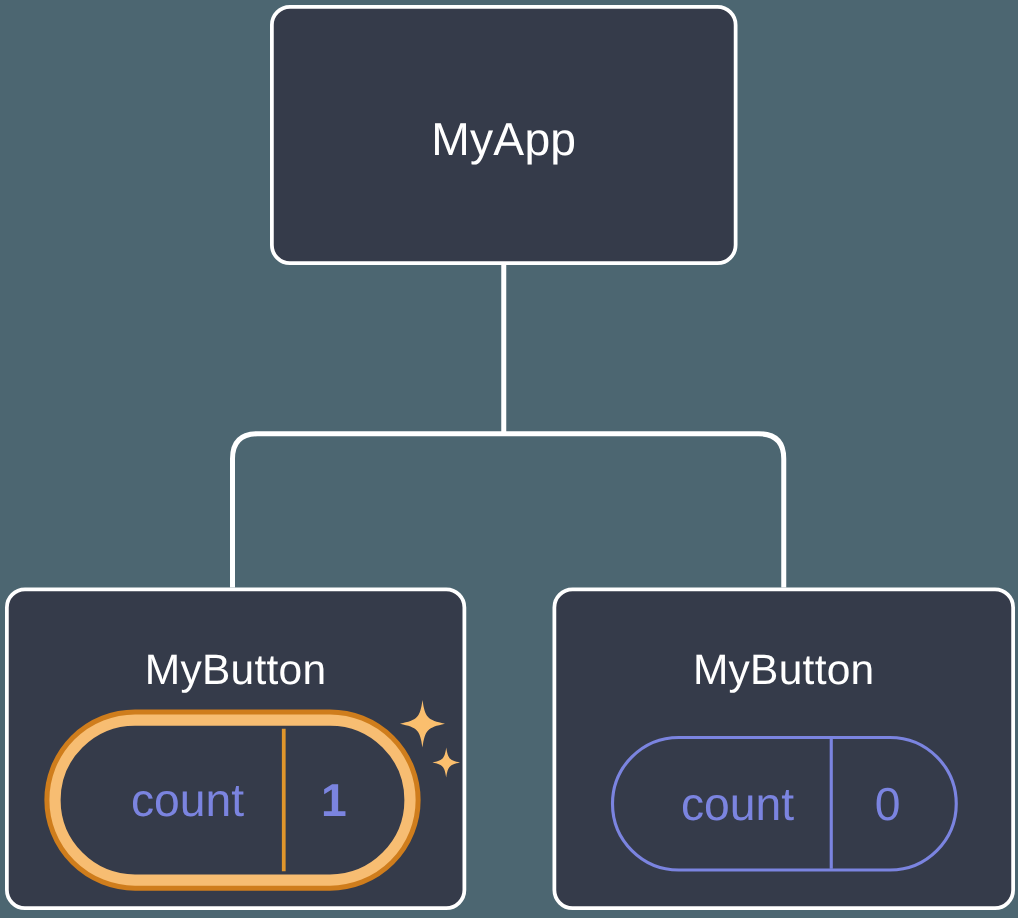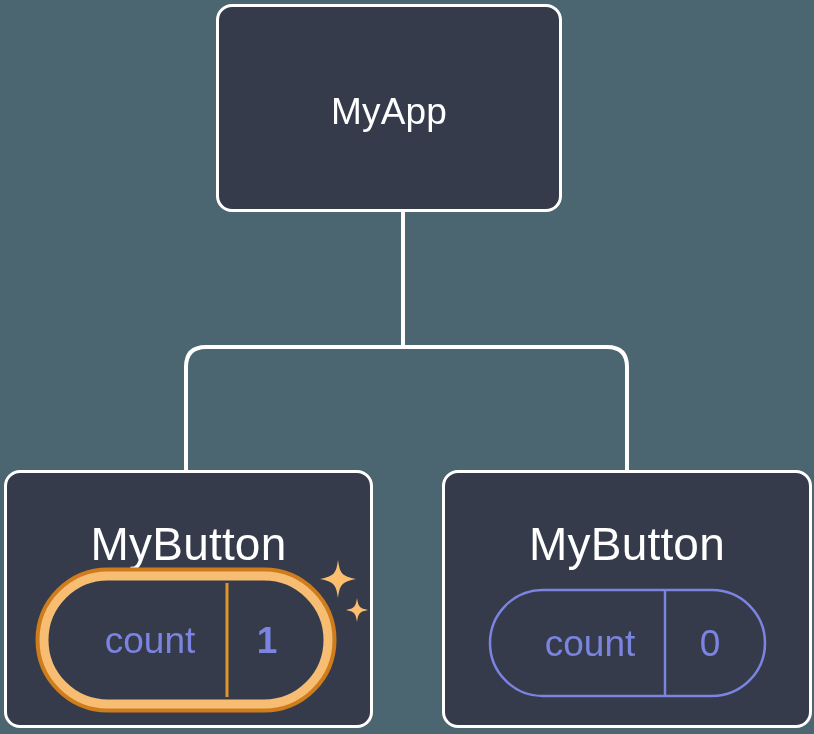--- a/index.html
+++ b/index.html
@@ -46,21 +46,21 @@
     text-align: center;
     color: #ffffff;
     font-weight: 400;
     letter-spacing: 0.2px;
     white-space: nowrap;
   }
 
   #node-root {
     left: 216px;
     top: 4px;
-    width: 346px;
+    width: 374px;
     height: 208px;
   }
   #node-root .node-label {
     top: 84px;
     font-size: 37px;
   }
 
   #node-child-left {
     left: 4px;
     top: 470px;
@@ -68,21 +68,21 @@
     height: 258px;
   }
   #node-child-right {
     left: 442px;
     top: 470px;
     width: 370px;
     height: 258px;
   }
   .node-child .node-label {
     top: 44px;
-    font-size: 46px;
+    font-size: 34px;
   }
 
   
   .pill-wrap {
     position: absolute;
     text-decoration: underline;
   }
   .pill-svg {
     display: block;
     overflow: visible;

